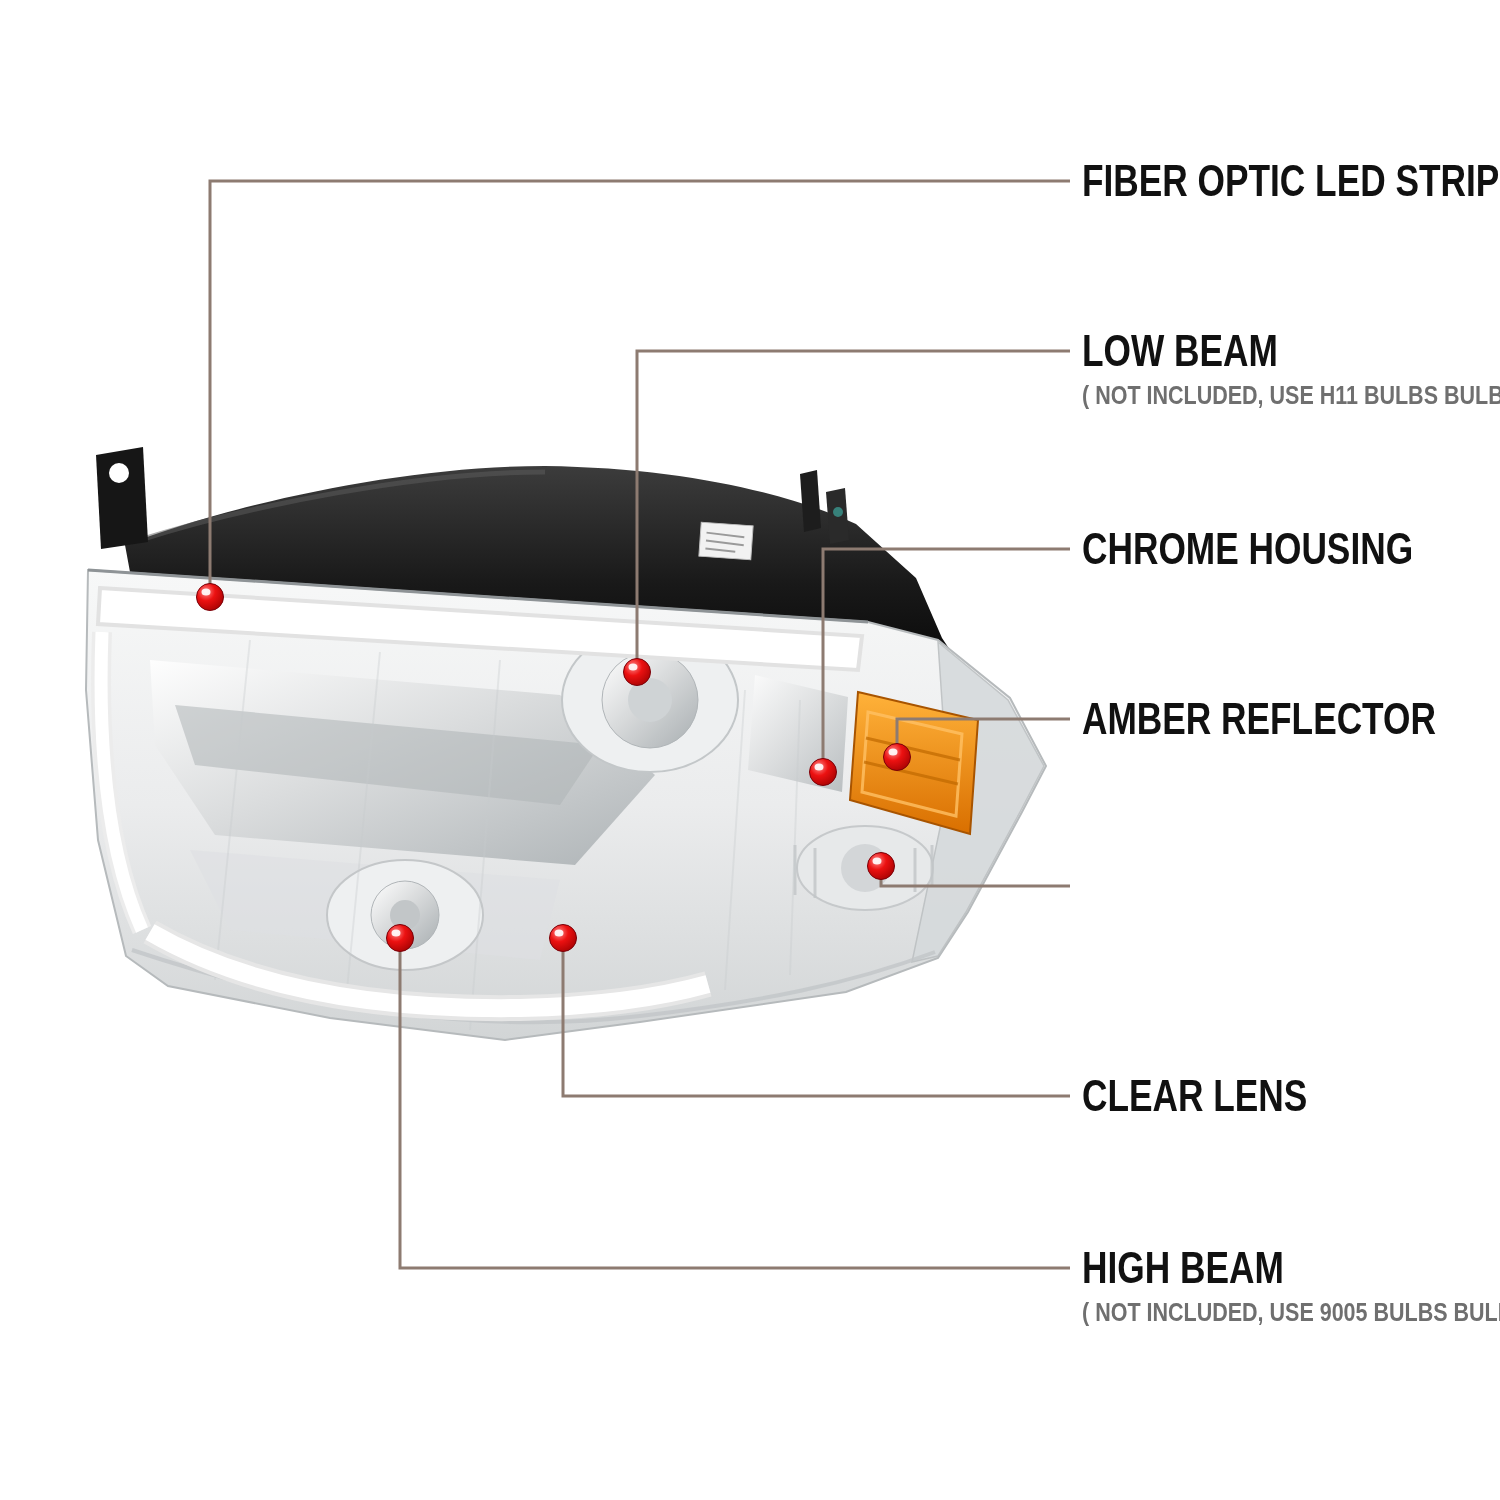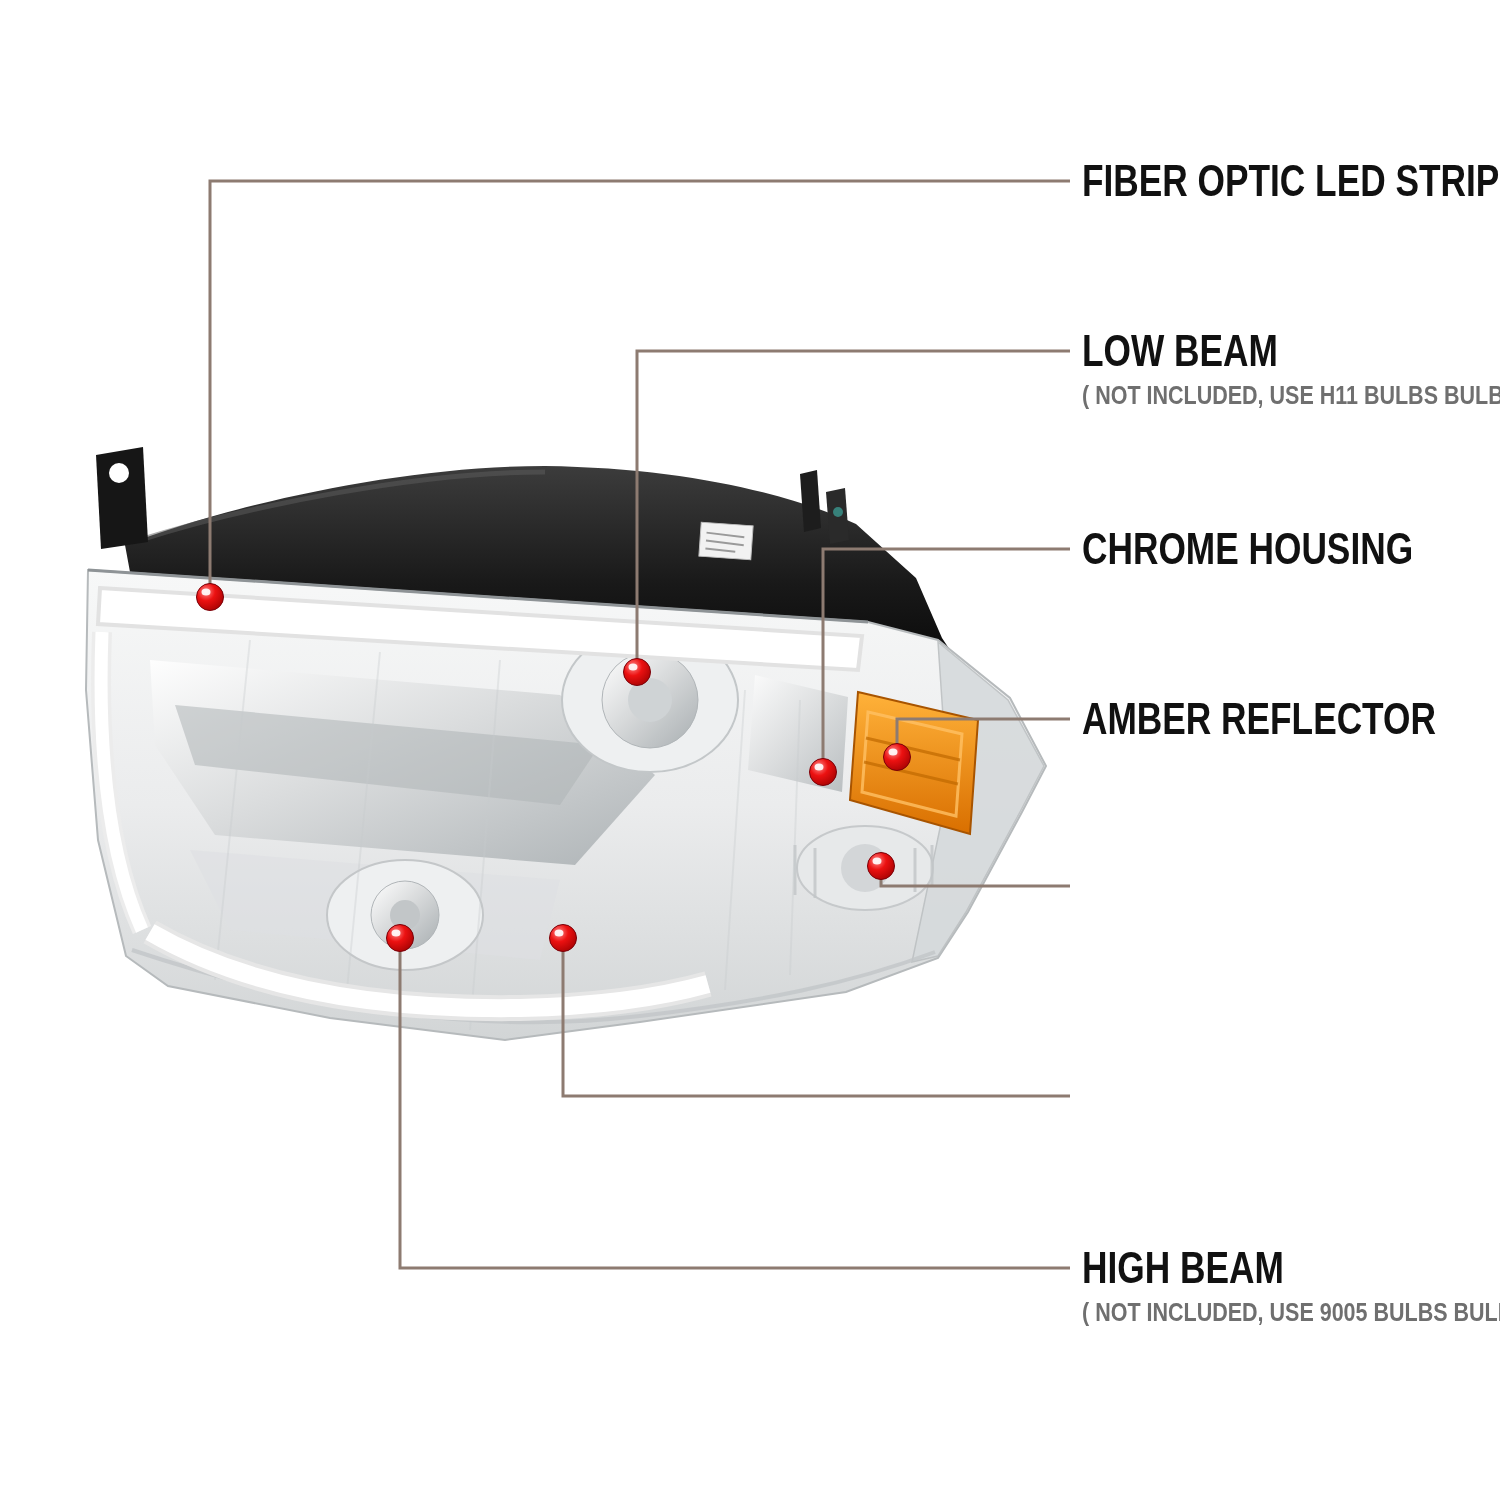--- a/index.html
+++ b/index.html
@@ -171,19 +171,22 @@
 
   <div class="callout" style="top:696px">
     <div class="label-main">AMBER REFLECTOR</div>
   </div>
 
   <div class="callout" style="top:526px">
     <div class="label-main">CHROME HOUSING</div>
   </div>
 
 
+  <div class="callout" style="top:1073px">
+    <div class="label-main">CLEAR LENS</div>
+  </div>
 
   <div class="callout" style="top:1245px">
     <div class="label-main">HIGH BEAM</div>
     <div class="label-sub">( NOT INCLUDED, USE 9005 BULBS BULB )</div>
   </div>
 
 </div>
 
 </body></html>

